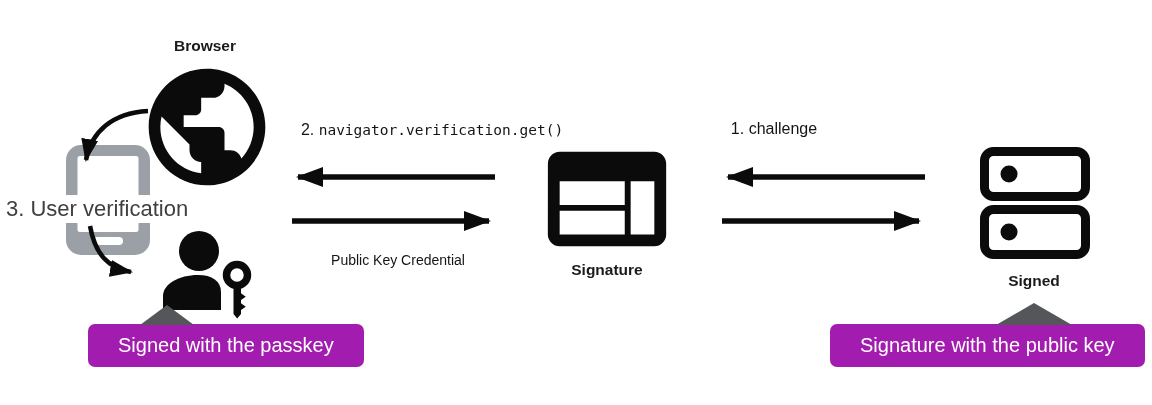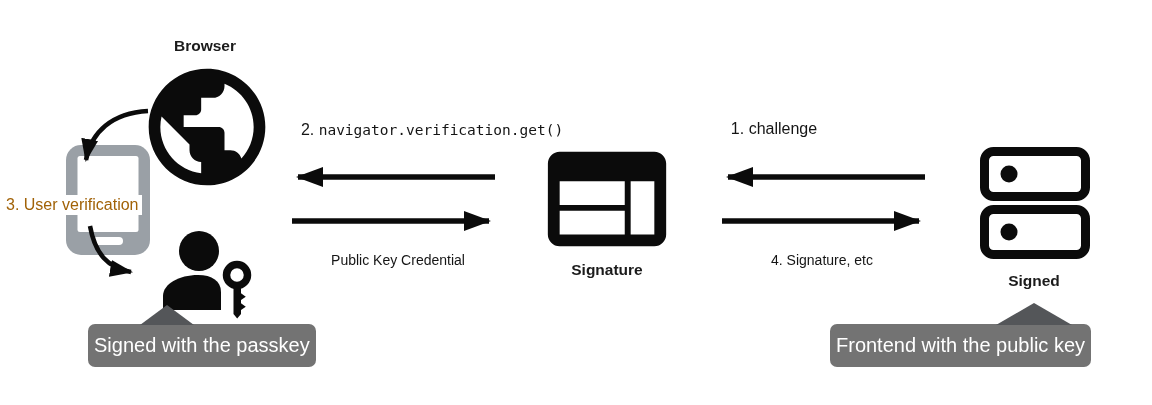--- a/index.html
+++ b/index.html
@@ -7,24 +7,24 @@
     position:relative;width:1152px;height:405px;background:#ffffff;
     font-family:"Liberation Sans","DejaVu Sans",sans-serif;color:#141414;
     overflow:hidden;
   }
   .abs{position:absolute;}
   .centered{transform:translateX(-50%);}
   .node-label{font-weight:700;font-size:15.5px;color:#1b1b1b;white-space:nowrap;}
   .msg{font-size:16px;color:#151515;white-space:nowrap;}
   .msg-lg{font-size:14px;}
   .code{font-family:"DejaVu Sans Mono","Liberation Mono",monospace;font-size:14.5px;}
-  .annotation{font-size:16px;color:#a16207;background:#ffffff;padding:1px 3px;white-space:nowrap;}
+  .annotation{font-size:22px;color:#404040;background:#ffffff;padding:1px 3px;white-space:nowrap;}
   .tooltip{
-    background:#737373;color:#ffffff;font-size:20px;height:43px;line-height:43px;
-    padding:0 6px;border-radius:7px;white-space:nowrap;
+    background:#a21caf;color:#ffffff;font-size:20px;height:43px;line-height:43px;
+    padding:0 30px;border-radius:7px;white-space:nowrap;
   }
   .tooltip .pointer{
     position:absolute;width:0;height:0;top:-19px;
     border-left:27px solid transparent;border-right:27px solid transparent;
     border-bottom:20px solid #545659;
   }
   .tooltip.right .pointer{
     top:-21px;
     border-left:38px solid transparent;border-right:38px solid transparent;
     border-bottom:22px solid #545659;
@@ -100,24 +100,23 @@
       <path d="M 90,226 C 95,254 108,268 131,272" marker-end="url(#ah2)"></path>
     </g>
   </svg>
 
   <div class="abs centered" style="left:432px;top:121px;">
     <span class="msg">2.</span>
     <span class="code">navigator.verification.get()</span>
   </div>
   <div class="abs centered msg msg-lg" style="left:398px;top:252px;">Public Key Credential</div>
   <div class="abs centered msg" style="left:774px;top:120px;">1. challenge</div>
-  <div class="abs centered msg msg-lg" style="left:822px;top:252px;">4. Signature, etc</div>
 
   <div class="abs tooltip" style="left:88px;top:324px;">
     <div class="pointer" style="left:52px;"></div>
     <span>Signed with the passkey</span>
   </div>
   <div class="abs tooltip right" style="left:830px;top:324px;">
     <div class="pointer" style="left:166px;"></div>
-    <span>Frontend with the public key</span>
+    <span>Signature with the public key</span>
   </div>
 
 </div>
 
 </body></html>

